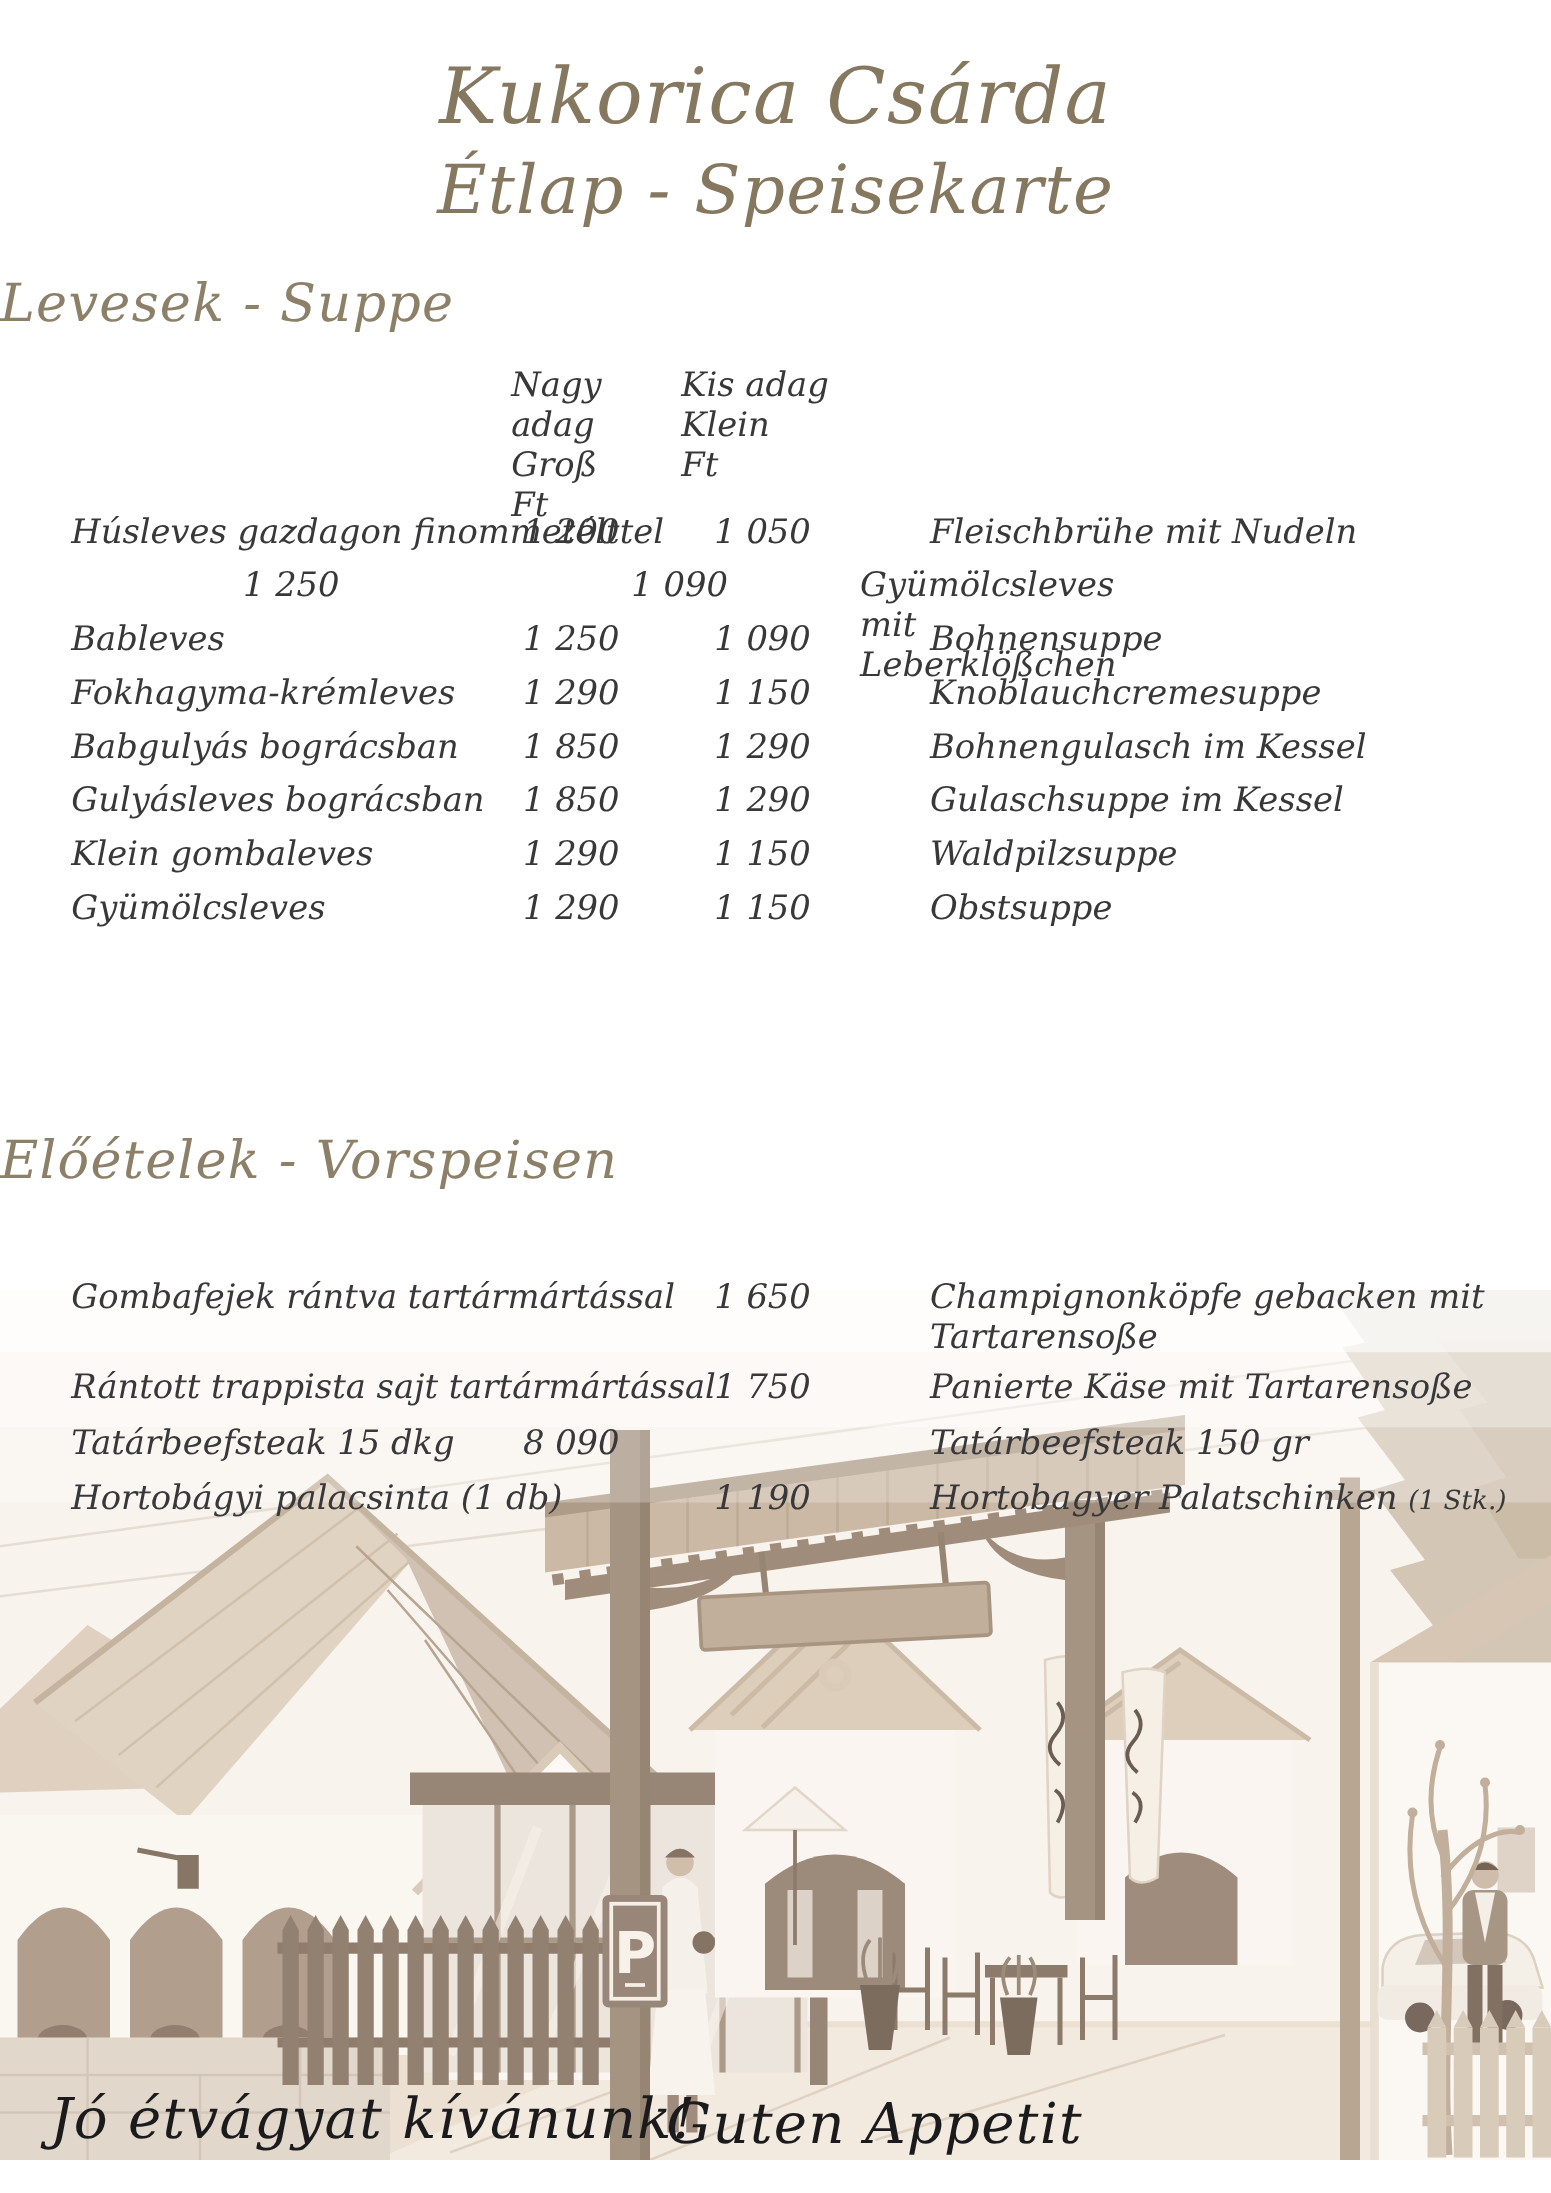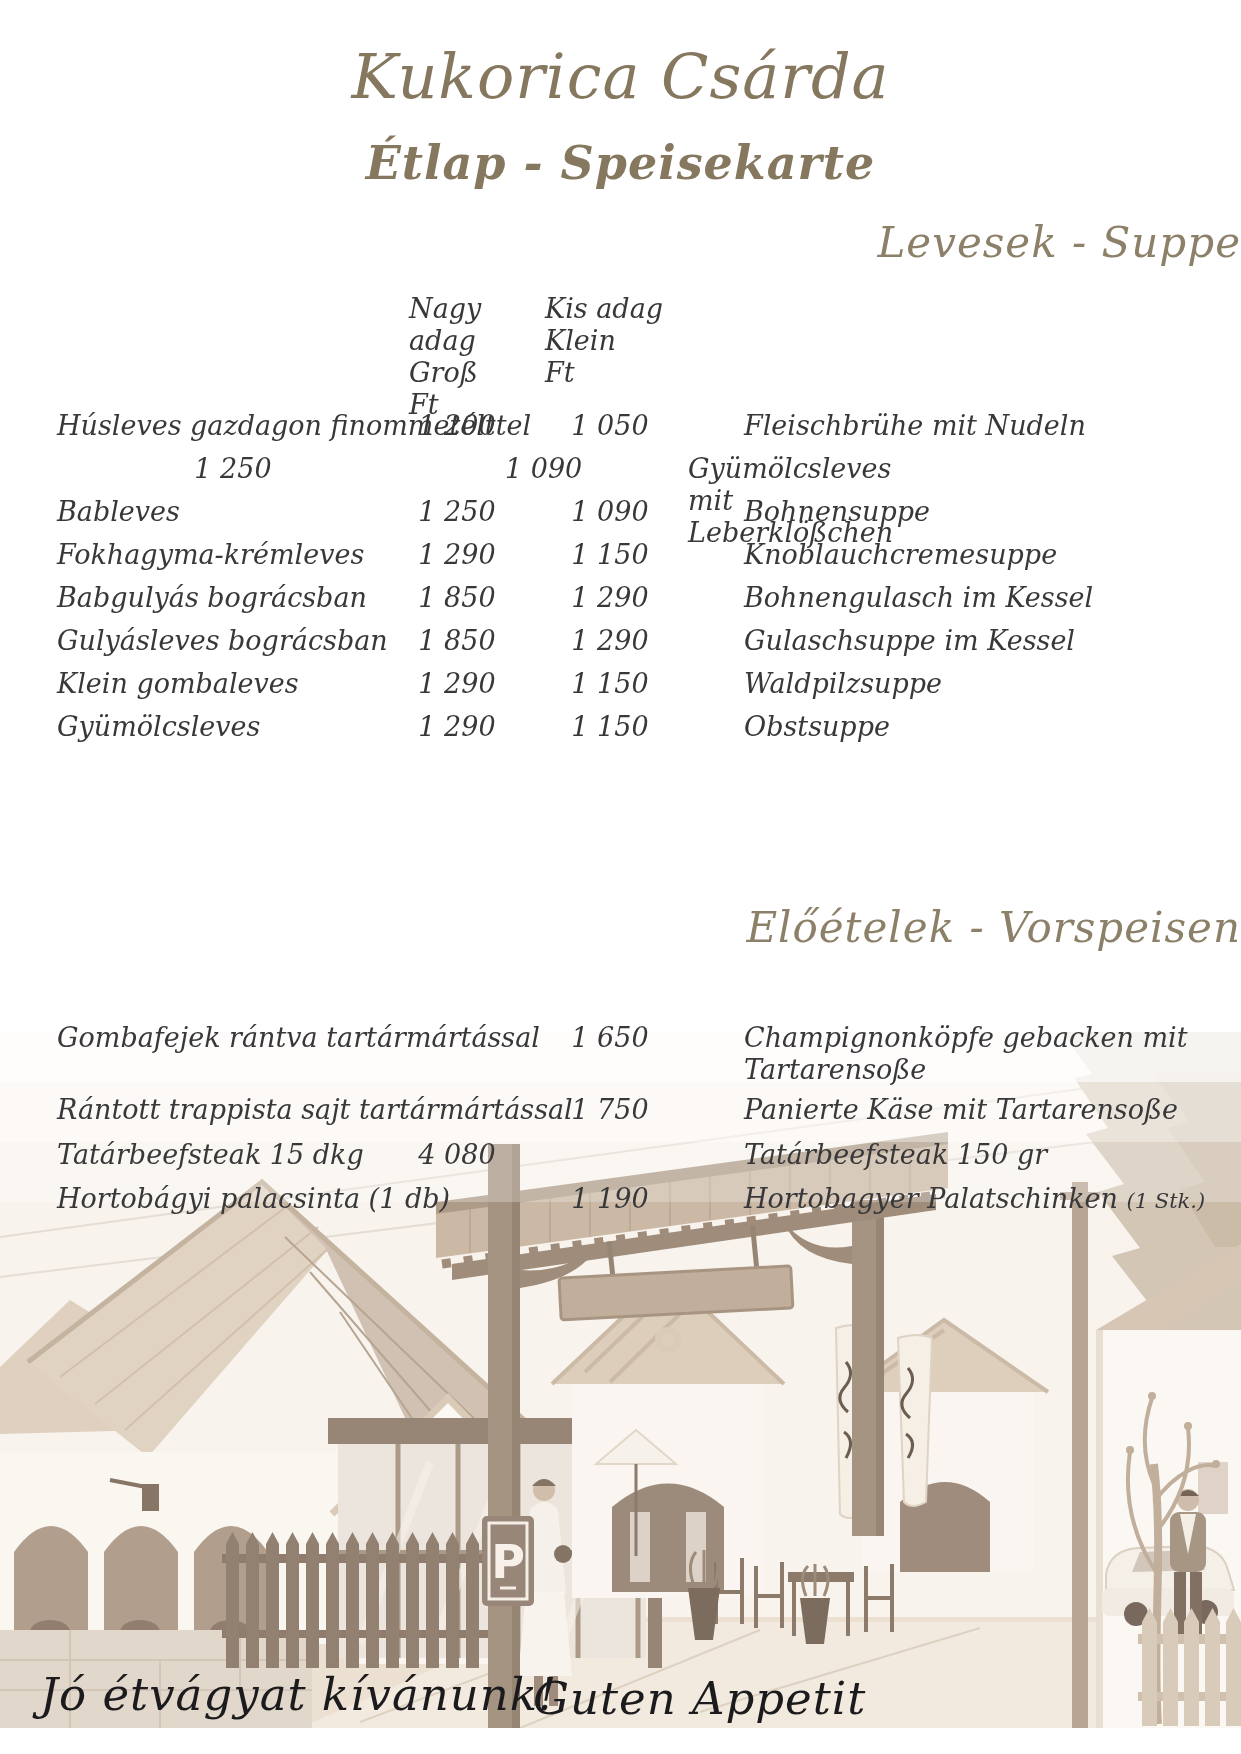--- a/index.html
+++ b/index.html
@@ -5,23 +5,23 @@
   html,body{margin:0;padding:0;background:#ffffff;}
   .page{
     position:relative;width:1241px;height:1754px;background:#ffffff;
     overflow:hidden;font-family:"DejaVu Serif",serif;
   }
   .title-line{
     position:absolute;left:0;width:100%;text-align:center;
     font-style:italic;color:#85785f;letter-spacing:1px;white-space:nowrap;
   }
   .title-1{top:40px;font-size:62px;}
-  .title-2{top:136px;font-size:46px;font-weight:bold;}
+  .title-2{top:120px;font-size:54px;}
   .section-header{
-    position:absolute;left:0;width:100%;text-align:right;
+    position:absolute;left:0;width:100%;text-align:left;
     font-style:italic;color:#8d8069;font-size:42px;letter-spacing:1px;white-space:nowrap;
   }
   .sec1-header{top:218px;}
   .sec2-header{top:903px;}
   .menu-row,.col-header-row{
     position:absolute;left:57px;width:1150px;
     display:grid;grid-template-columns:352px 96px 40px 130px 56px auto;
     font-style:italic;color:#38383a;font-size:27px;line-height:1.18;
   }
   .col-header-row{top:293px;}
@@ -150,21 +150,21 @@
   <div class="menu-row a1">
     <div class="name-hu">Rántott trappista sajt tartármártással</div>
     <div class="price"></div>
       <div></div>
     <div class="price">1 750</div>
       <div></div>
     <div class="name-de">Panierte Käse mit Tartarensoße</div>
   </div>
   <div class="menu-row a2">
     <div class="name-hu">Tatárbeefsteak 15 dkg</div>
-    <div class="price">4 080</div>
+    <div class="price">8 090</div>
       <div></div>
     <div class="price"></div>
       <div></div>
     <div class="name-de">Tatárbeefsteak 150 gr</div>
   </div>
   <div class="menu-row a3">
     <div class="name-hu">Hortobágyi palacsinta (1 db)</div>
     <div class="price"></div>
       <div></div>
     <div class="price">1 190</div>

